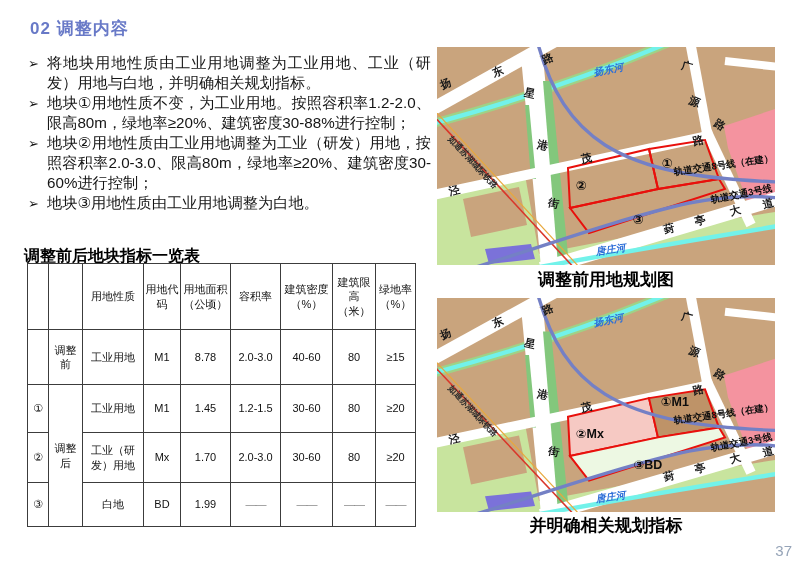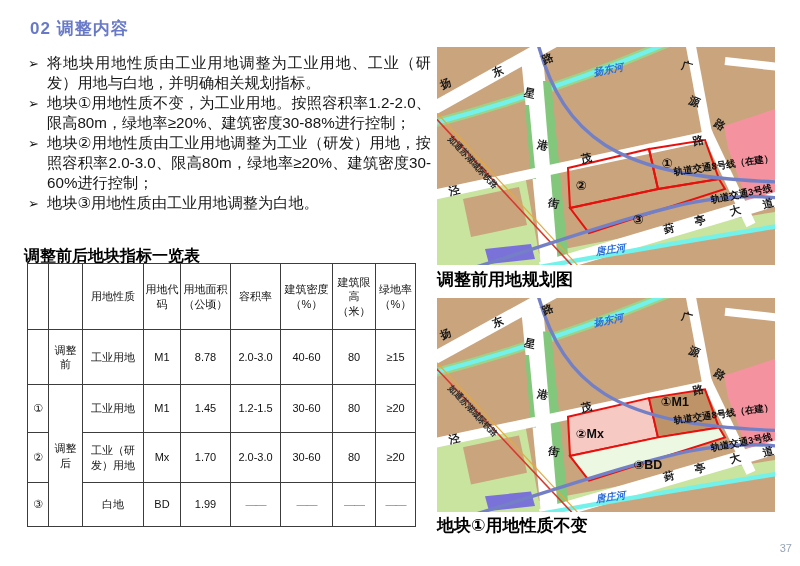--- a/index.html
+++ b/index.html
@@ -18,27 +18,27 @@
   .table-title{position:absolute;left:24px;top:246px;font-size:16px;font-weight:bold;color:#000;}
   table.idx{
     position:absolute;left:27px;top:263px;width:388px;border-collapse:collapse;
     table-layout:fixed;font-size:11px;text-align:center;color:#111;
   }
   table.idx th,table.idx td{border:1px solid #3c3c3c;padding:0 1px;font-weight:normal;line-height:1.3;}
   table.idx td.dash{color:#8a8a8a;letter-spacing:-1px;}
   .maps-col{position:absolute;left:437px;top:47px;width:338px;}
   .map-svg{display:block;background:#C9A47D;}
   .map-caption{
-    position:absolute;left:0;width:338px;text-align:left;font-size:17px;
+    position:absolute;left:0;width:338px;text-align:center;font-size:17px;
     font-weight:bold;color:#000;padding-right:1px;
   }
   .cap1{top:221px;}
   .map2{position:absolute;top:251px;left:0;}
   .cap2{top:467px;}
-  .pagenum{position:absolute;right:8px;top:542px;font-size:11px;color:#96A4B8;}
+  .pagenum{position:absolute;right:8px;top:542px;font-size:15px;color:#96A4B8;}
   
   .rd{font-size:11px;font-weight:bold;fill:#1a1a1a;text-anchor:middle;font-family:"Liberation Sans",sans-serif;}
   .rw{font-size:8.5px;font-weight:bold;fill:#2b2b2b;text-anchor:middle;}
   .rv{font-size:10px;font-weight:bold;font-style:italic;fill:#2E6FD8;text-anchor:middle;}
   .mt{font-size:9.5px;font-weight:bold;fill:#0d0d0d;text-anchor:middle;}
   .pc{font-size:13px;font-weight:600;fill:#0d0d0d;text-anchor:middle;}
   .pc2{font-size:12.5px;font-weight:600;fill:#0d0d0d;text-anchor:middle;}
   .metro{fill:none;stroke:#7480C5;stroke-width:3.4;stroke-linecap:round;}
   .parcel{stroke:#E8100C;stroke-width:2;stroke-linejoin:miter;}
   .parcel.empty{fill:none;}
@@ -228,17 +228,17 @@
       <polygon class="parcel" points="212,102 268,93 282,132 221,142" fill="#BE9368"></polygon>
       <polygon class="parcel" points="133,161 221,142 282,132 288,142 152,186" fill="#EDF8E3"></polygon>
     </g>
     <use href="#map-over" xlink:href="#map-over"></use>
     <g>
       <text class="pc2" x="238" y="110">①M1</text>
       <text class="pc2" x="153" y="143">②Mx</text>
       <text class="pc2" x="211" y="174">③BD</text>
     </g>
   </svg>
-  <div class="map-caption cap2">地块①用地性质不变</div>
+  <div class="map-caption cap2">并明确相关规划指标</div>
 
 </div>
 
 <div class="pagenum">37</div>
 
 </body></html>

